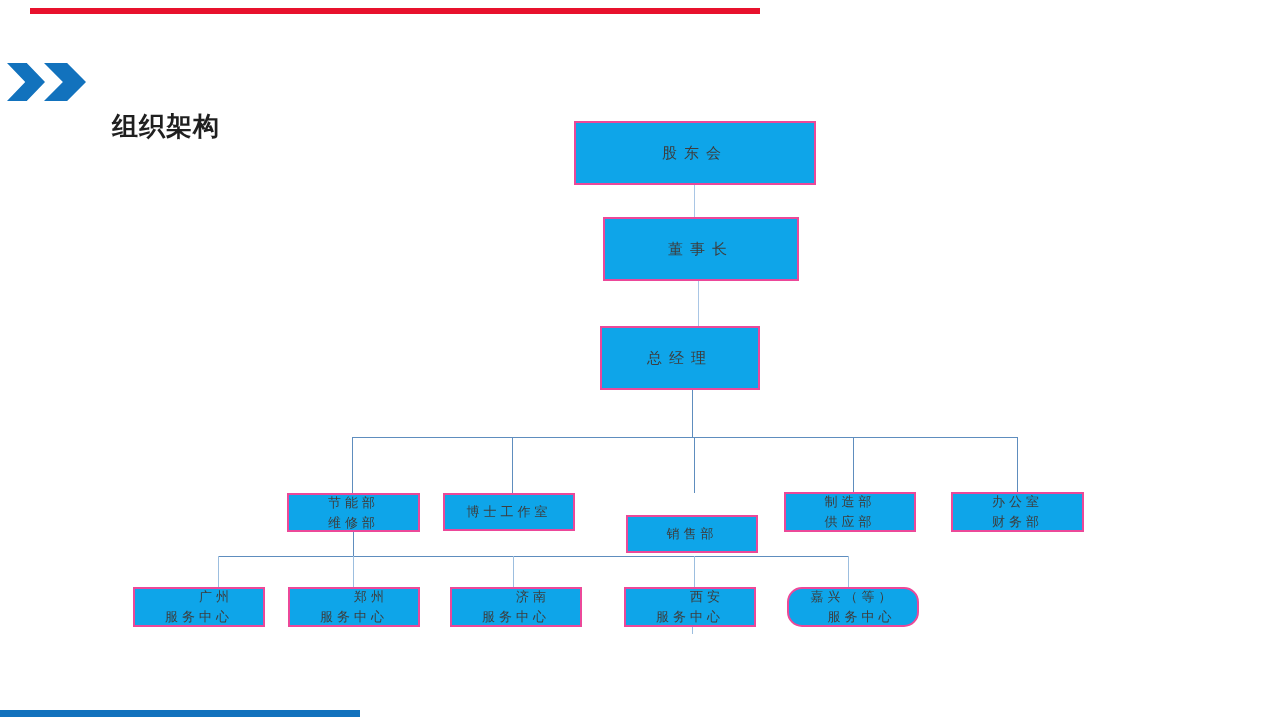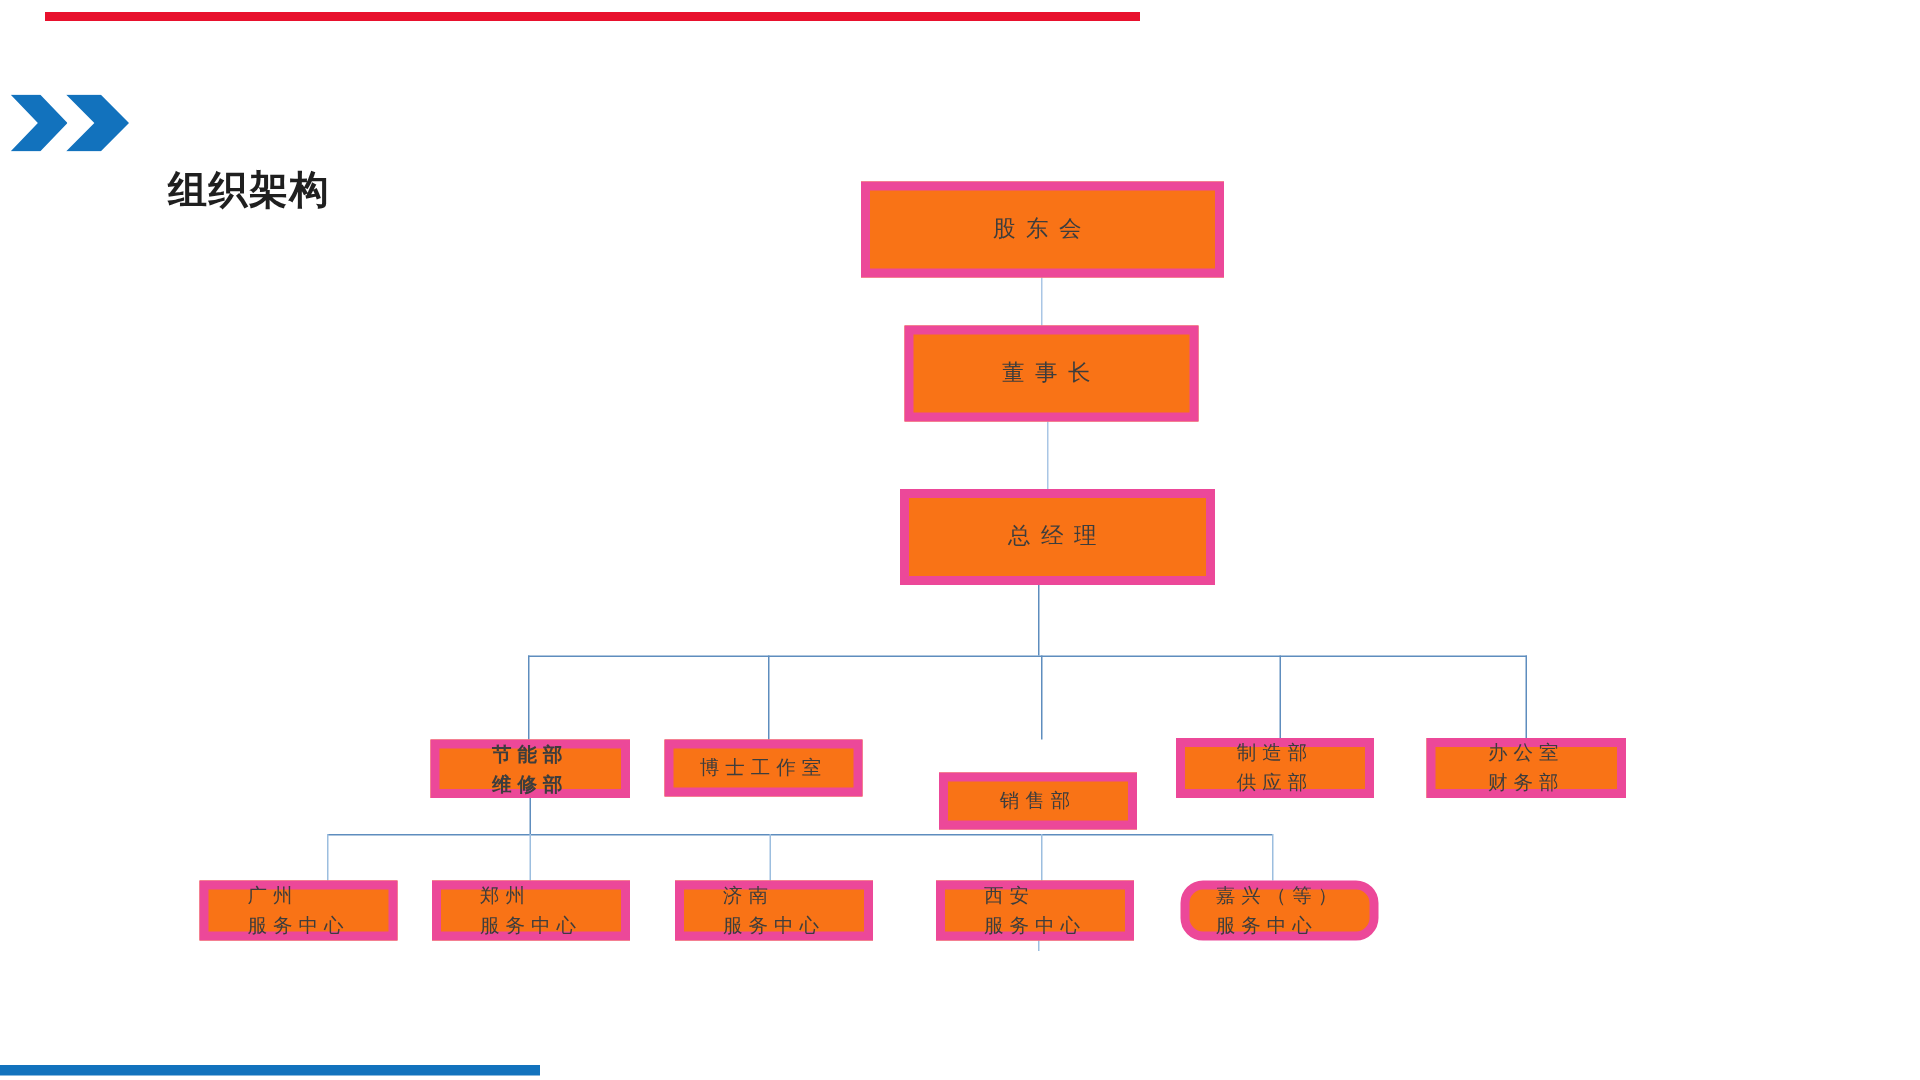--- a/index.html
+++ b/index.html
@@ -15,29 +15,29 @@
   .chev1{left:7px;top:63px;width:38px;height:38px;
     clip-path:polygon(0 0,52% 0,100% 50%,52% 100%,0 100%,48% 50%);}
   .chev2{left:44px;top:63px;width:42px;height:38px;
     clip-path:polygon(0 0,55% 0,100% 50%,55% 100%,0 100%,45% 50%);}
   .page-title{
     position:absolute;left:112px;top:68px;font-size:26px;font-weight:bold;
     color:#1f1f1f;letter-spacing:1px;line-height:30px;margin-top:43px;
   }
   
   .node{
-    position:absolute;box-sizing:border-box;border:6px solid #ec4899;background:#f97316;
-    display:flex;align-items:center;justify-content:center;text-align:left;
+    position:absolute;box-sizing:border-box;border:2px solid #ec4899;background:#0ea5e9;
+    display:flex;align-items:center;justify-content:center;text-align:right;
     white-space:pre-line;color:#3d3d3d;font-size:13px;line-height:20px;letter-spacing:4px;
   }
   .node.big{font-size:15px;letter-spacing:7px;}
   .n-shareholders{left:574px;top:121px;width:242px;height:64px;}
   .n-chairman{left:603px;top:217px;width:196px;height:64px;}
-  .n-gm{left:600px;top:326px;width:210px;height:64px;}
-  .n-energy{left:287px;top:493px;width:133px;height:39px;font-weight:bold;}
+  .n-gm{left:600px;top:326px;width:160px;height:64px;}
+  .n-energy{left:287px;top:493px;width:133px;height:39px;}
   .n-doctor{left:443px;top:493px;width:132px;height:38px;}
   .n-sales{left:626px;top:493px;width:132px;height:38px;margin-top:22px;}
   .n-mfg{left:784px;top:492px;width:132px;height:40px;}
   .n-office{left:951px;top:492px;width:133px;height:40px;}
   .n-guangzhou{left:133px;top:587px;width:132px;height:40px;}
   .n-zhengzhou{left:288px;top:587px;width:132px;height:40px;}
   .n-jinan{left:450px;top:587px;width:132px;height:40px;}
   .n-xian{left:624px;top:587px;width:132px;height:40px;}
   .n-jiaxing{left:787px;top:587px;width:132px;height:40px;border-radius:15px;}
   

